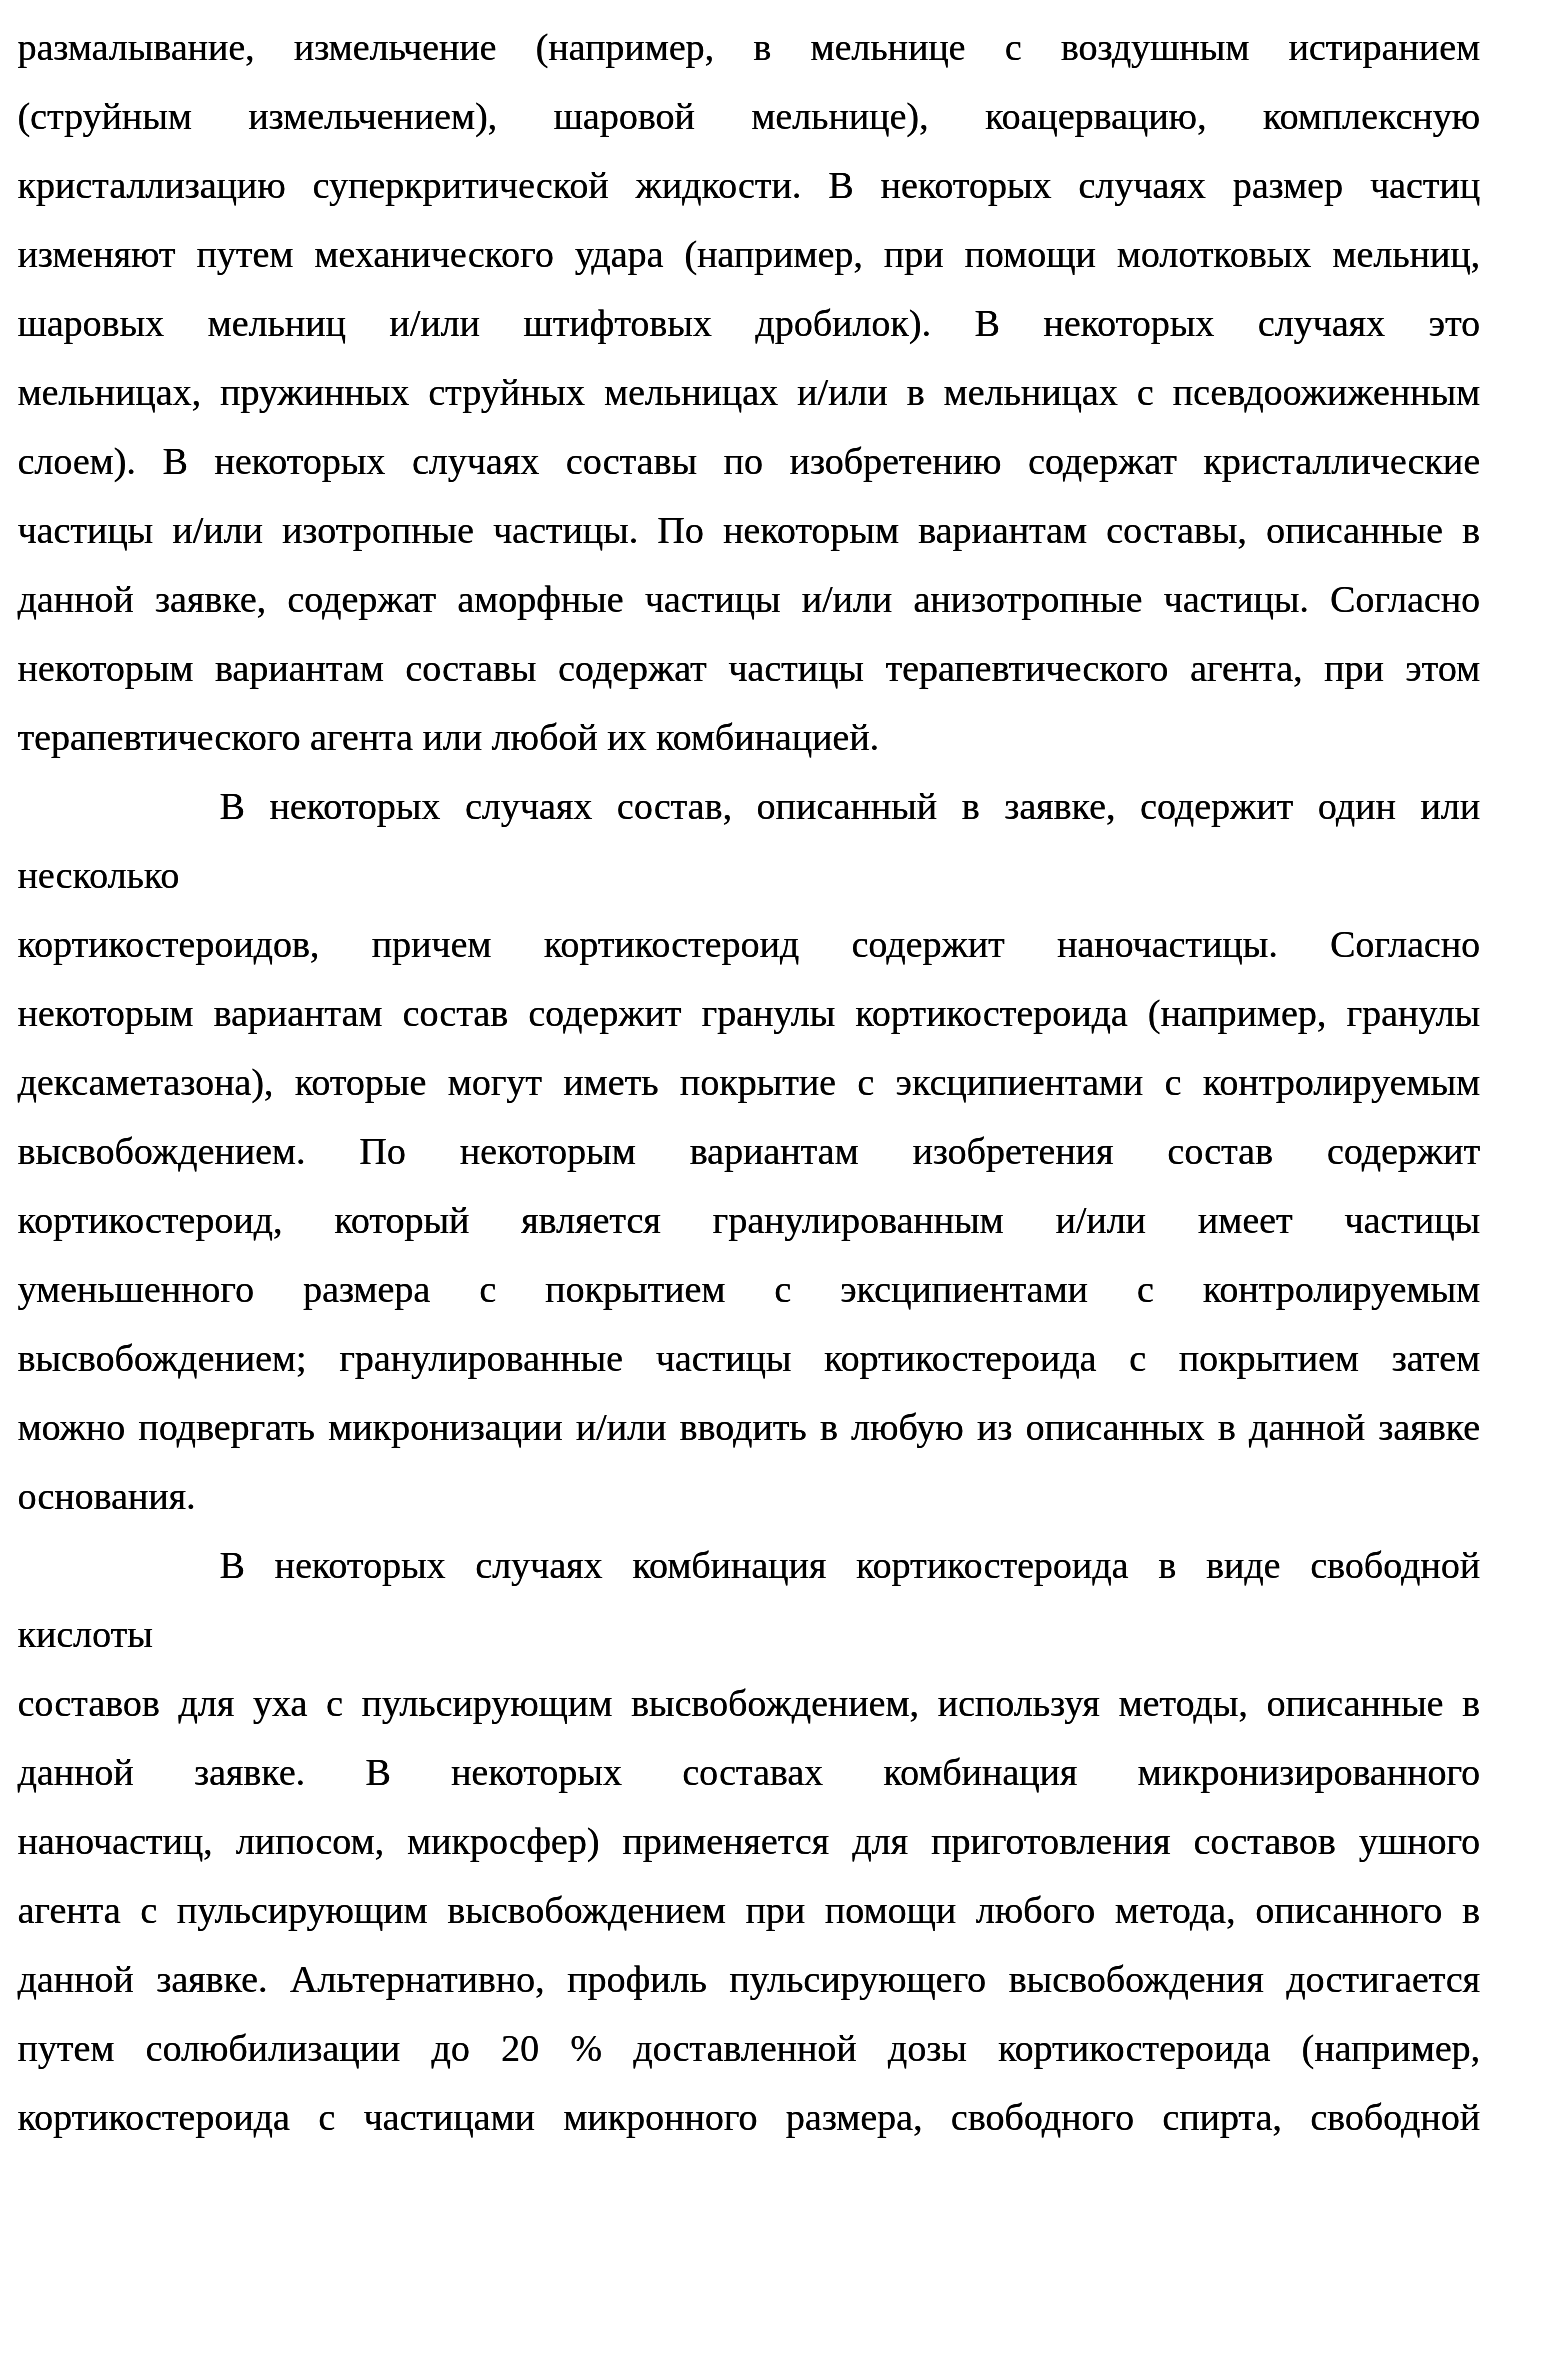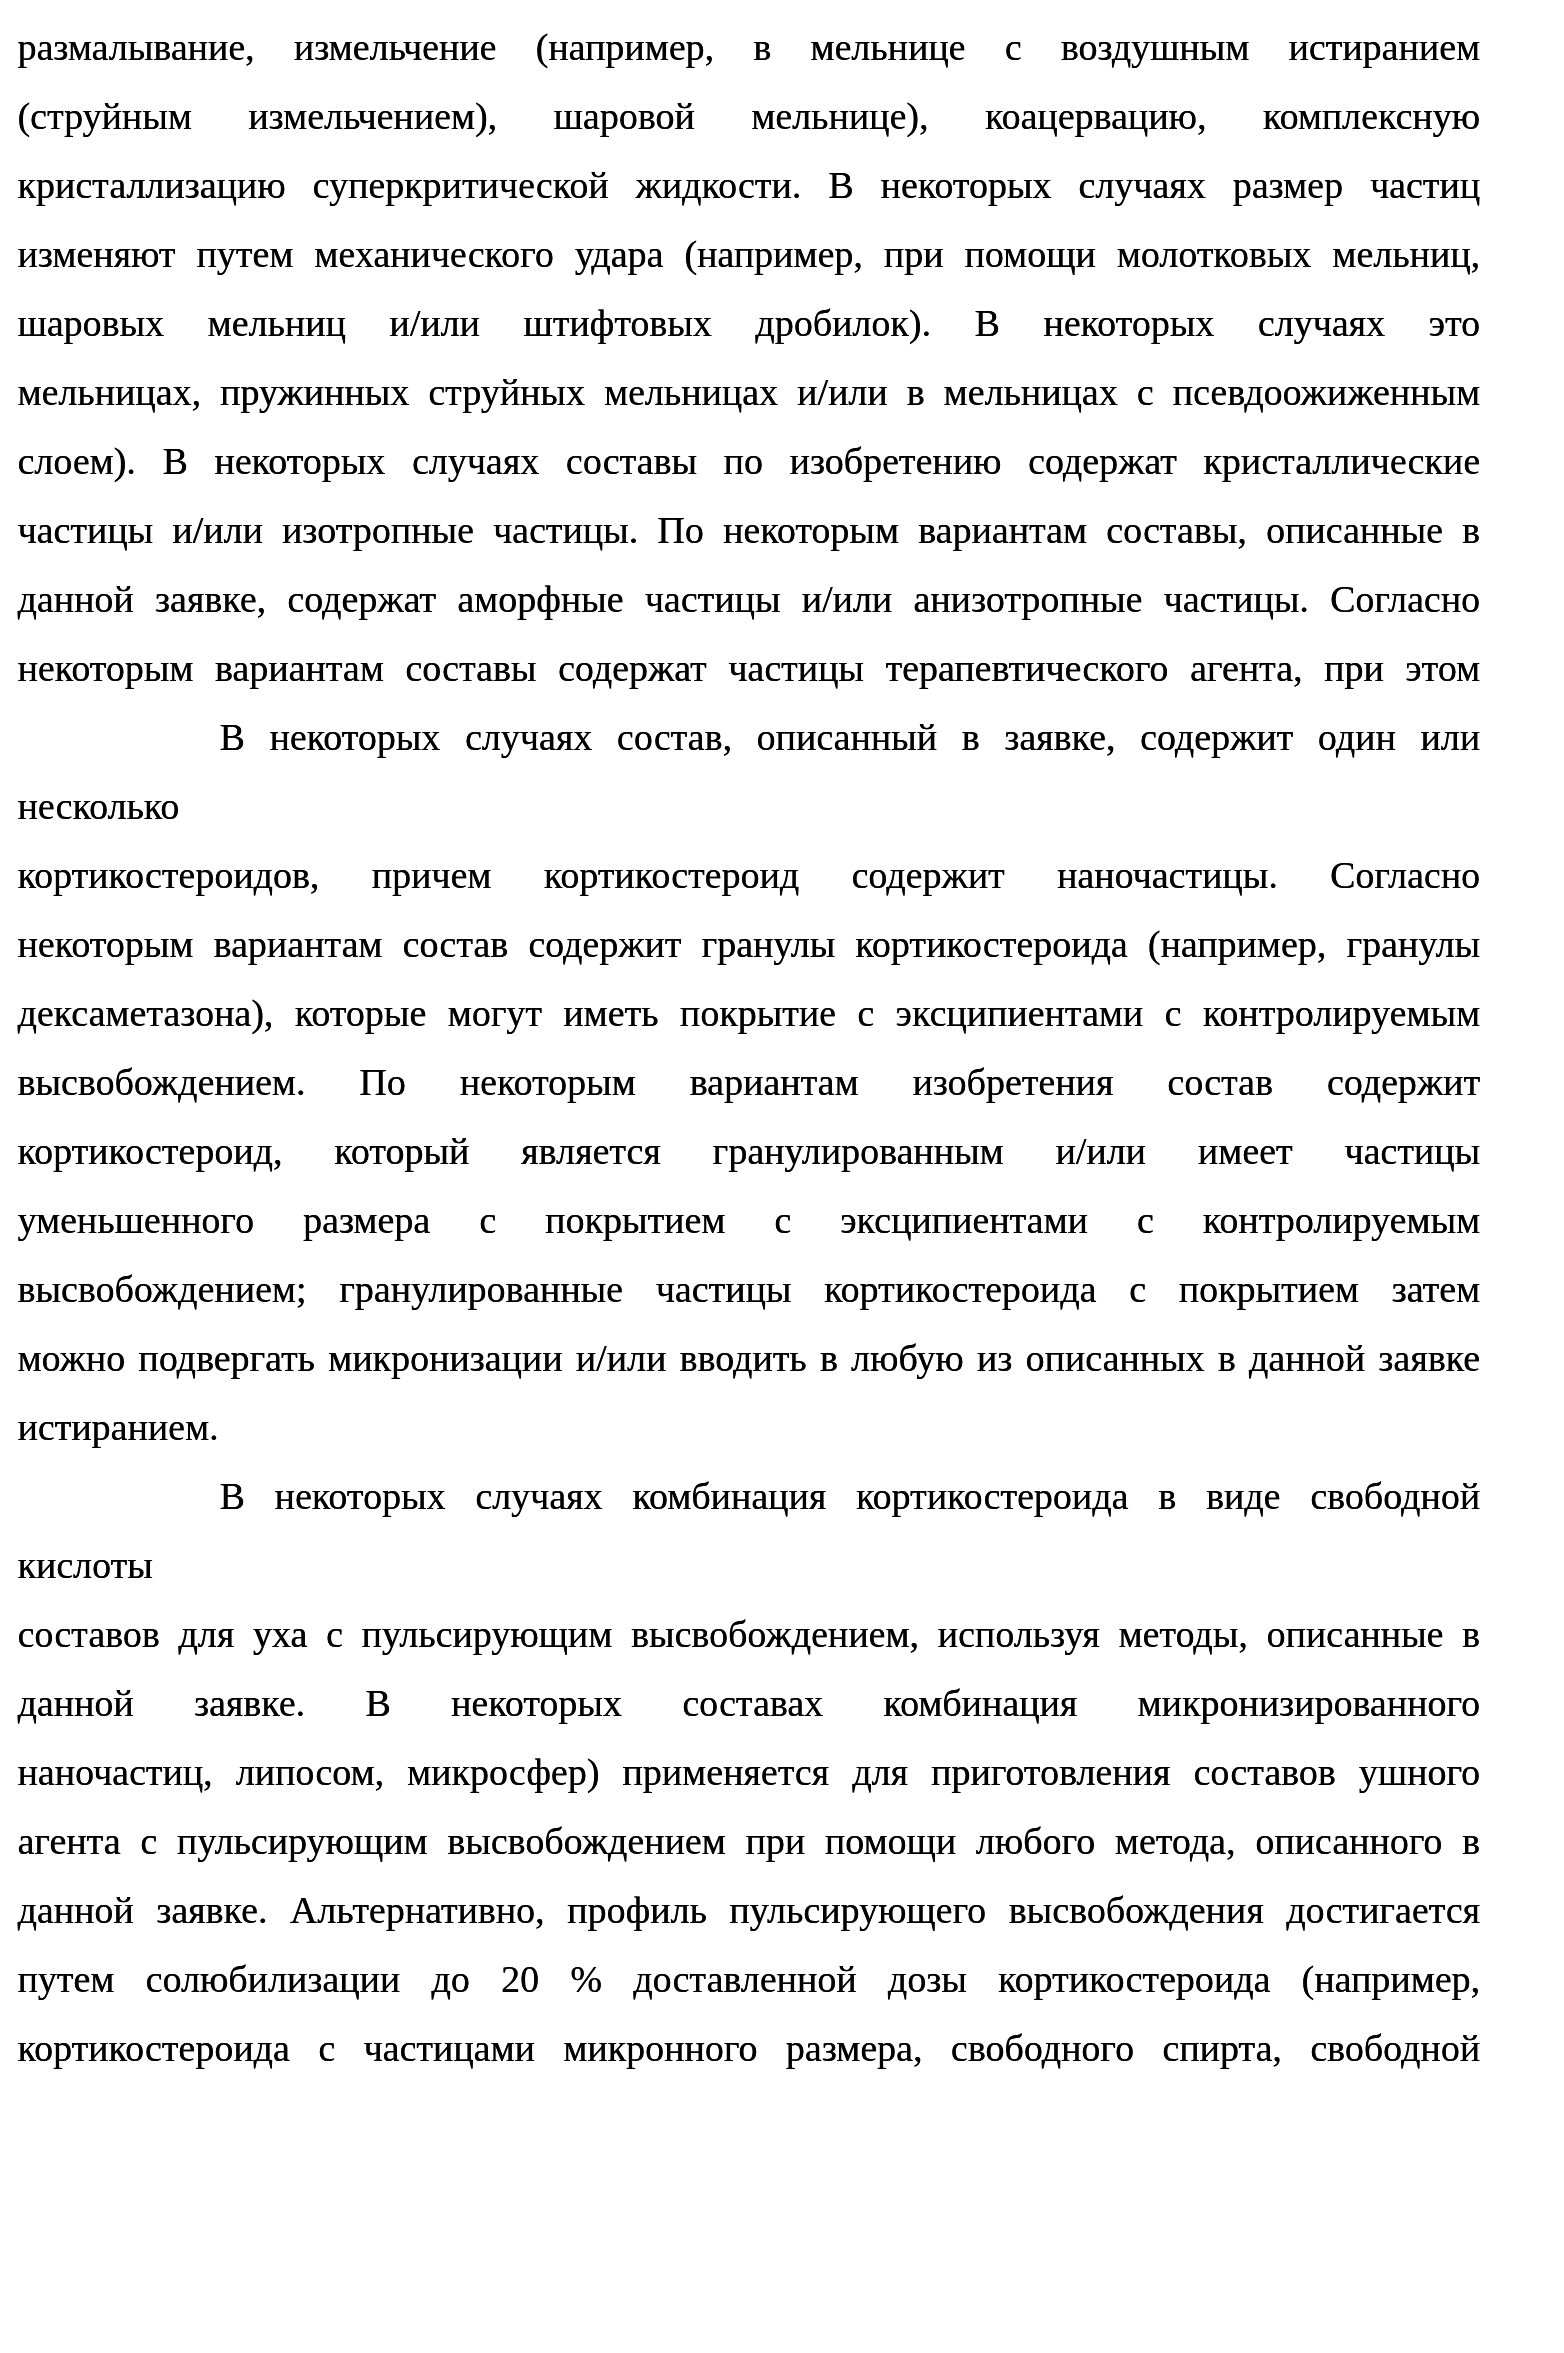--- a/index.html
+++ b/index.html
@@ -40,33 +40,34 @@
     <div class="line">размалывание, измельчение (например, в мельнице с воздушным истиранием</div>
     <div class="line">(струйным измельчением), шаровой мельнице), коацервацию, комплексную</div>
     <div class="line">кристаллизацию суперкритической жидкости. В некоторых случаях размер частиц</div>
     <div class="line">изменяют путем механического удара (например, при помощи молотковых мельниц,</div>
     <div class="line">шаровых мельниц и/или штифтовых дробилок). В некоторых случаях это</div>
     <div class="line">мельницах, пружинных струйных мельницах и/или в мельницах с псевдоожиженным</div>
     <div class="line">слоем). В некоторых случаях составы по изобретению содержат кристаллические</div>
     <div class="line">частицы и/или изотропные частицы. По некоторым вариантам составы, описанные в</div>
     <div class="line">данной заявке, содержат аморфные частицы и/или анизотропные частицы. Согласно</div>
     <div class="line">некоторым вариантам составы содержат частицы терапевтического агента, при этом</div>
+    <div class="line last">терапевтического агента или любой их комбинацией.</div>
   </div>
 
   <div class="para">
     <div class="line indent">В некоторых случаях состав, описанный в заявке, содержит один или несколько</div>
     <div class="line">кортикостероидов, причем кортикостероид содержит наночастицы. Согласно</div>
     <div class="line">некоторым вариантам состав содержит гранулы кортикостероида (например, гранулы</div>
     <div class="line">дексаметазона), которые могут иметь покрытие с эксципиентами с контролируемым</div>
     <div class="line">высвобождением. По некоторым вариантам изобретения состав содержит</div>
     <div class="line">кортикостероид, который является гранулированным и/или имеет частицы</div>
     <div class="line">уменьшенного размера с покрытием с эксципиентами с контролируемым</div>
     <div class="line">высвобождением; гранулированные частицы кортикостероида с покрытием затем</div>
     <div class="line">можно подвергать микронизации и/или вводить в любую из описанных в данной заявке</div>
-    <div class="line last">истиранием.</div>
+    <div class="line last">основания.</div>
   </div>
 
   <div class="para">
     <div class="line indent">В некоторых случаях комбинация кортикостероида в виде свободной кислоты</div>
     <div class="line">составов для уха с пульсирующим высвобождением, используя методы, описанные в</div>
     <div class="line">данной заявке. В некоторых составах комбинация микронизированного</div>
     <div class="line">наночастиц, липосом, микросфер) применяется для приготовления составов ушного</div>
     <div class="line">агента с пульсирующим высвобождением при помощи любого метода, описанного в</div>
     <div class="line">данной заявке. Альтернативно, профиль пульсирующего высвобождения достигается</div>
     <div class="line">путем солюбилизации до 20 % доставленной дозы кортикостероида (например,</div>

